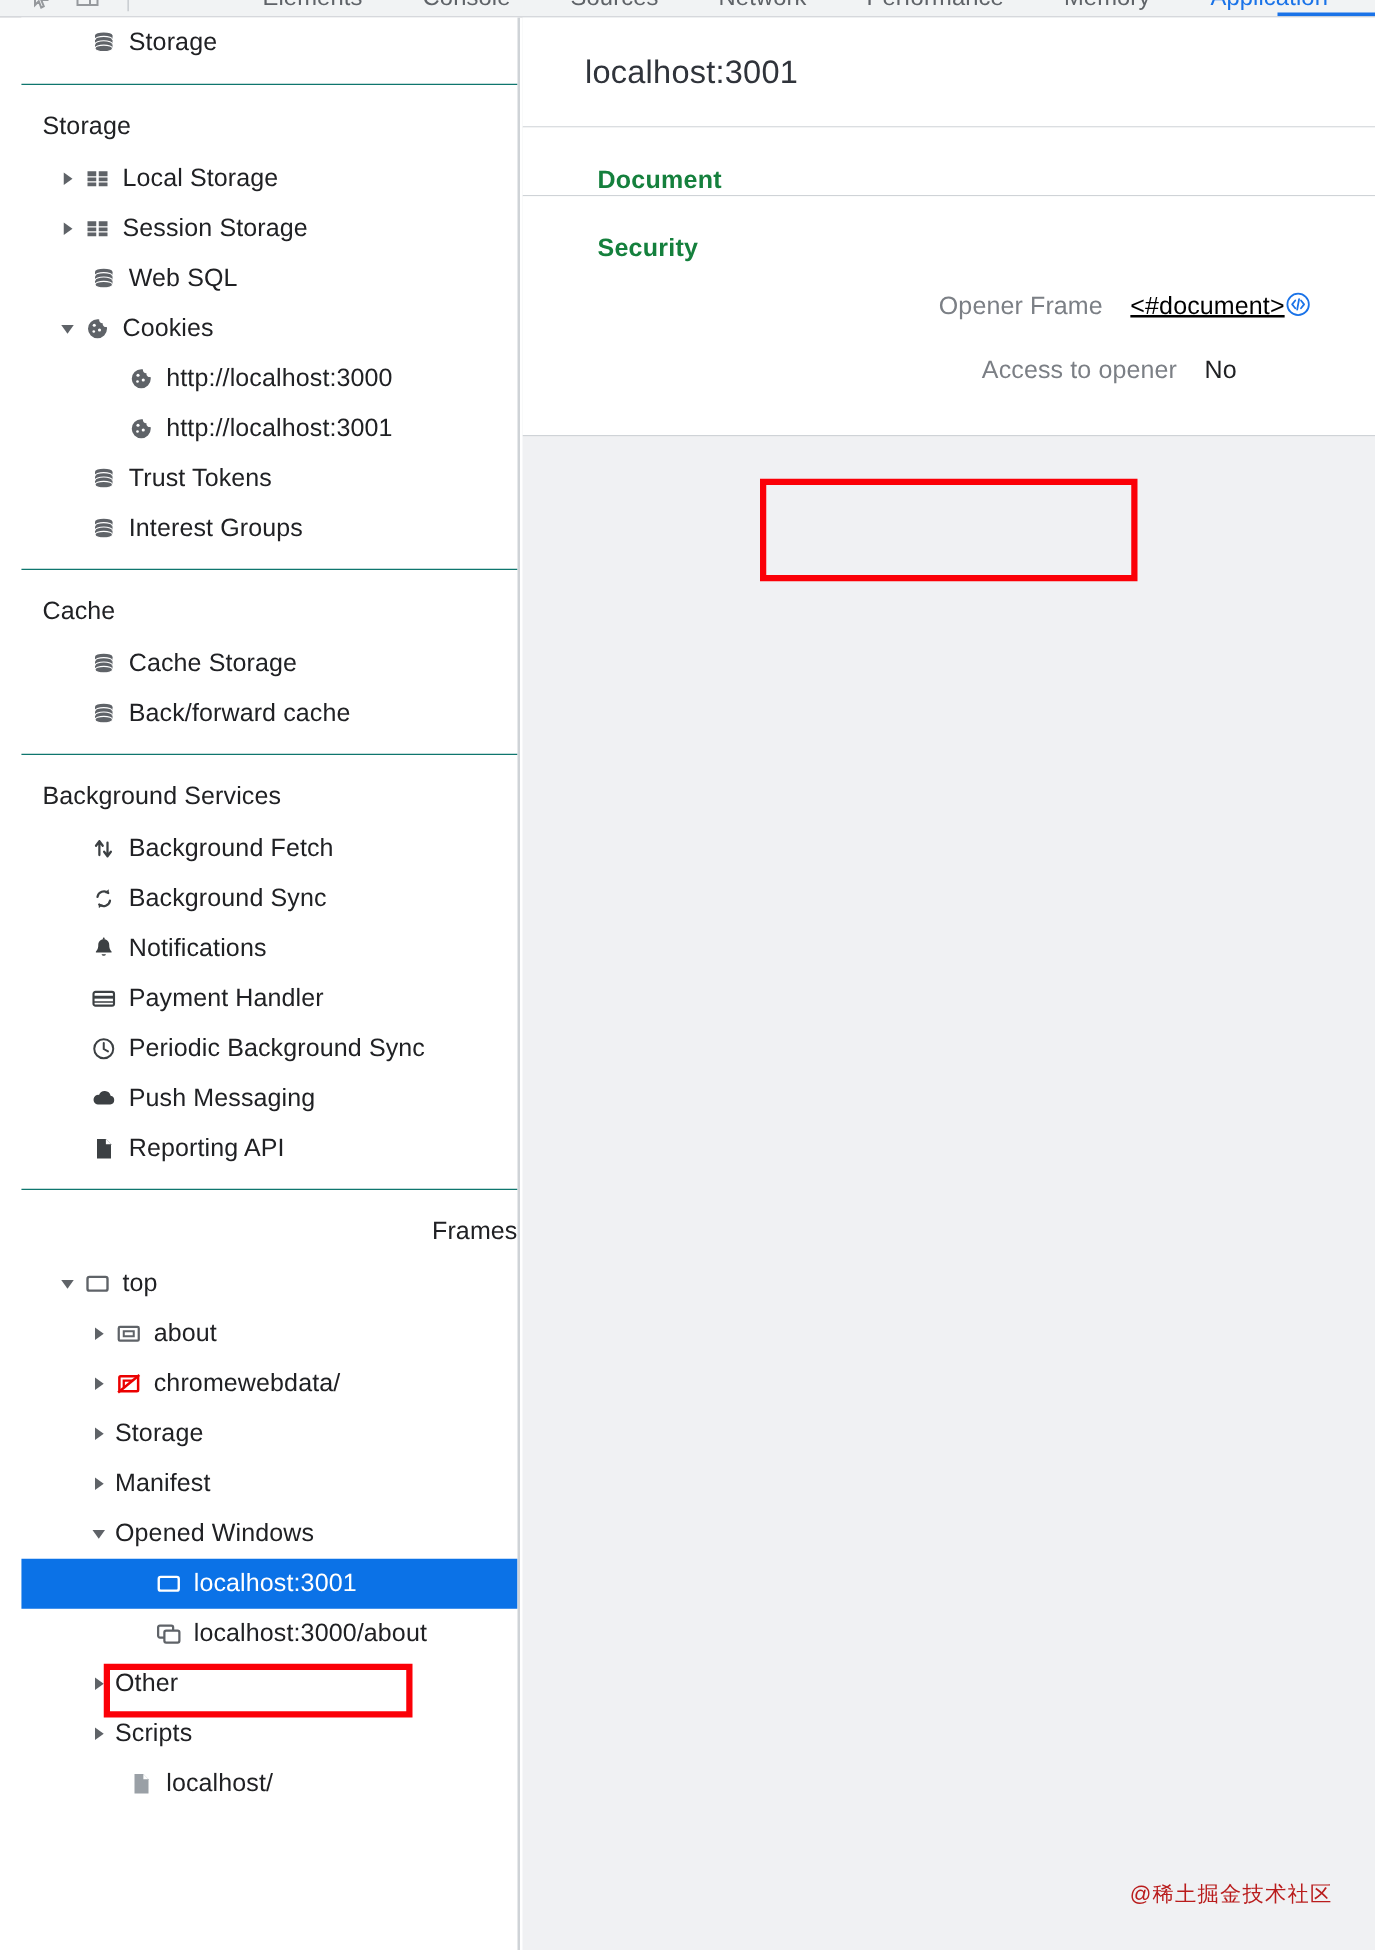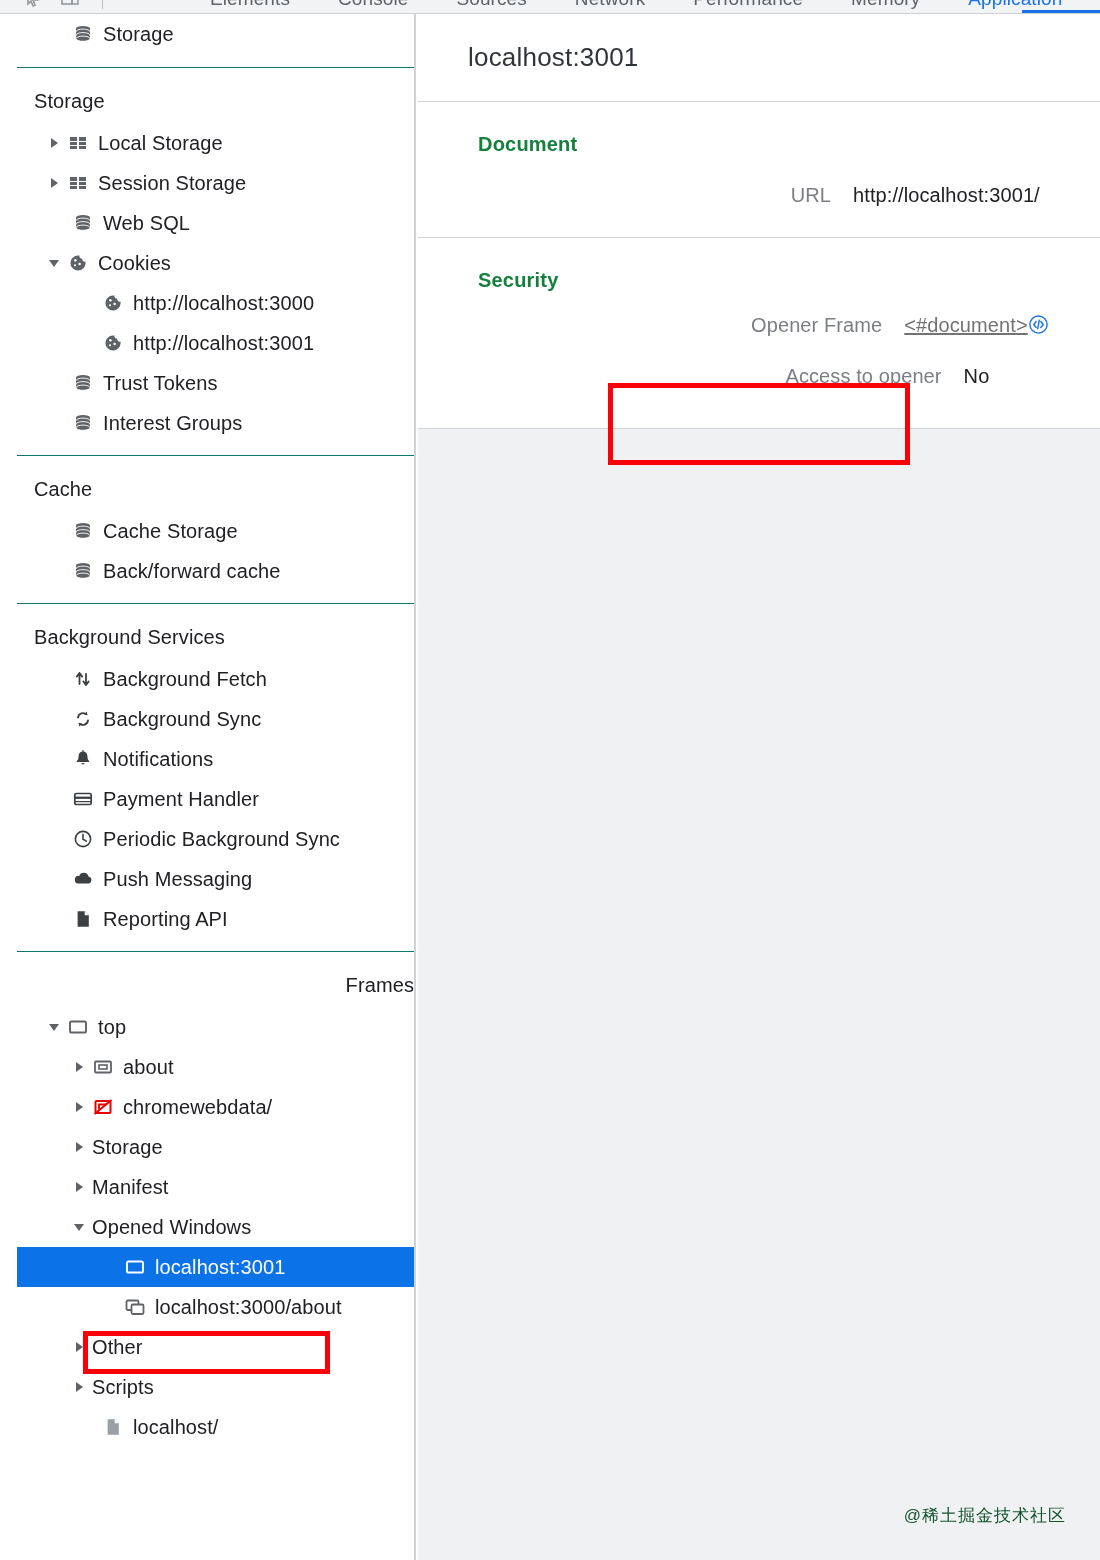--- a/index.html
+++ b/index.html
@@ -123,21 +123,21 @@
   .sect.sec .kv { padding: 22px 0 6px 0; justify-content: center; }
   .sect.sec .kv.last { padding: 22px 0 40px 0; }
   .link {
     color: #1a73e8; text-decoration: underline;
     display: inline-flex; align-items: center; gap: 5px;
   }
   .code-ico { display: inline-block; width: 21px; height: 21px; }
 
   .watermark {
     position: absolute; right: 34px; bottom: 33px;
-    font-size: 17px; color: #14532d;
+    font-size: 17px; color: #b91c1c;
     letter-spacing: 1px;
   }
 
   
   .redbox {
     position: absolute; border: 5px solid #fb0007;
     pointer-events: none;
   }
   #redbox-security { left: 608px; top: 383px; width: 302px; height: 82px; }
   #redbox-frame    { left: 83px;  top: 1331px; width: 247px; height: 43px; }
@@ -508,33 +508,29 @@
     </div>
   </div>
 </div>
 
 <div class="content">
 
   <div class="panel-title">localhost:3001</div>
 
   <div class="sect doc">
     <div class="sect-head">Document</div>
-    <div class="kv">
-      <span class="k">URL</span>
-      <span class="v">http://localhost:3001/</span>
-    </div>
   </div>
 
   <div class="sect sec">
     <div class="sect-head">Security</div>
 
     <div class="kv">
       <span class="k">Opener Frame</span>
       <span class="v">
-        <a class="link" href="#" style="color:#737373;text-decoration:underline">
+        <a class="link" href="#" style="color:#000000;text-decoration:underline">
           <span>&lt;#document&gt;</span>
         </a><span class="code-ico">
           <svg viewBox="0 0 22 22" width="21" height="21" style="vertical-align:-3px">
             <circle cx="11" cy="11" r="9" fill="none" stroke="#1a73e8" stroke-width="1.5"></circle>
             <path d="M8.6 7.8 L6 11 L8.6 14.2" stroke="#1a73e8" stroke-width="1.5" fill="none" stroke-linecap="round" stroke-linejoin="round"></path>
             <path d="M13.4 7.8 L16 11 L13.4 14.2" stroke="#1a73e8" stroke-width="1.5" fill="none" stroke-linecap="round" stroke-linejoin="round"></path>
             <line x1="11.8" y1="6.6" x2="10.2" y2="15.4" stroke="#1a73e8" stroke-width="1.5" stroke-linecap="round"></line>
           </svg>
         </span>
       </span>

